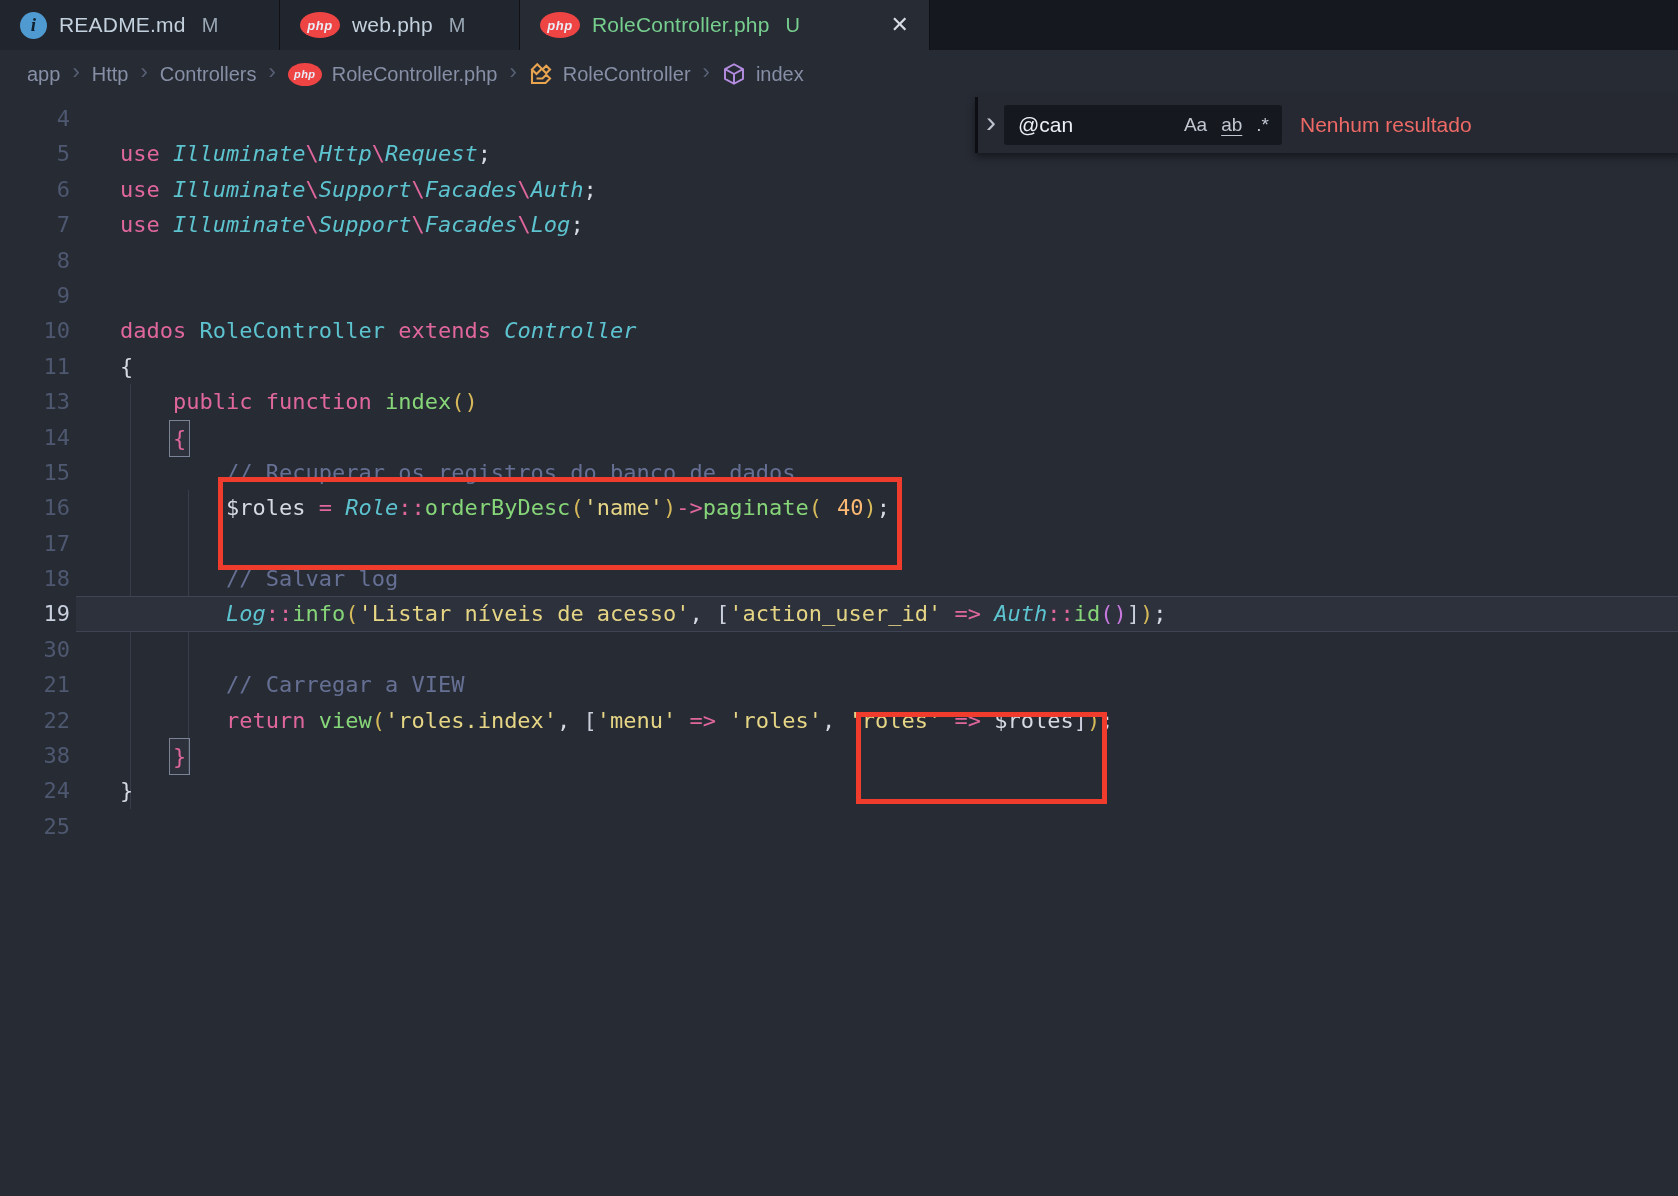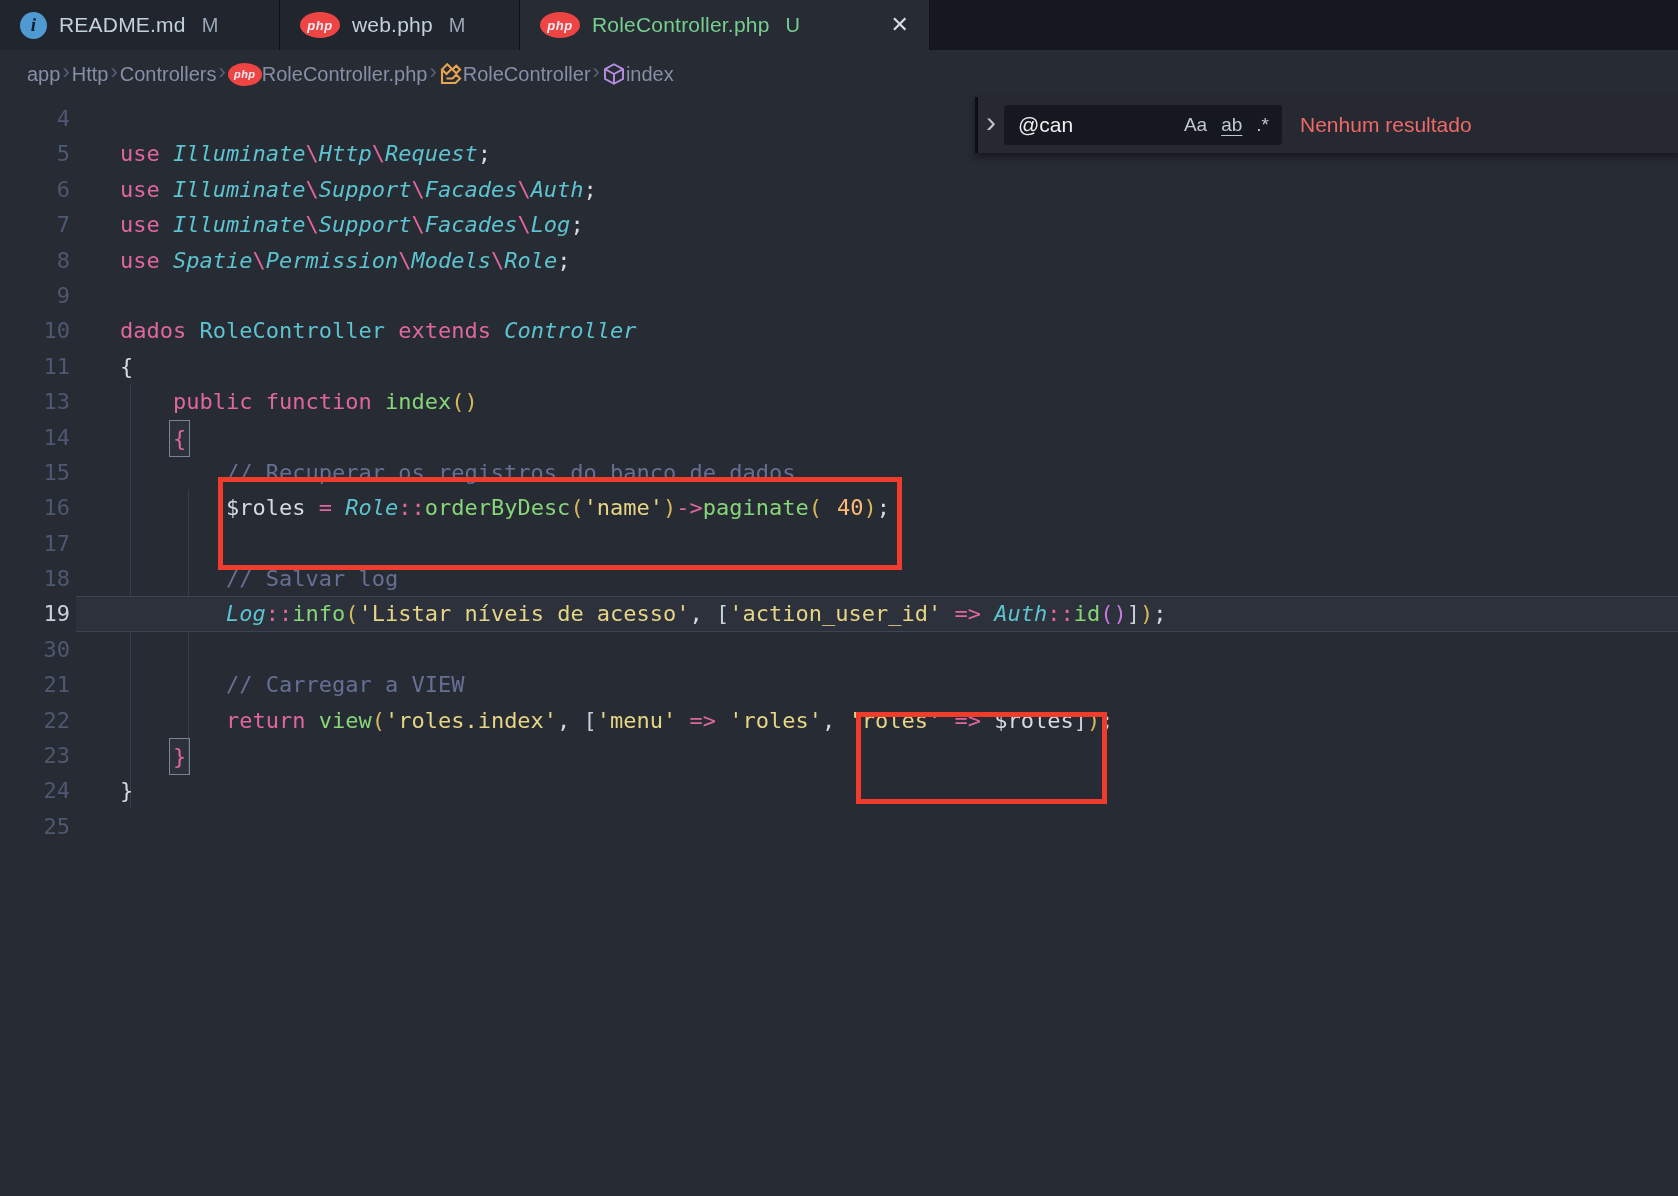--- a/index.html
+++ b/index.html
@@ -20,21 +20,21 @@
   .close{margin-left:auto;color:#d7dbe2;font-size:22px;line-height:1;padding:2px 4px;border-radius:4px;}
   .info-badge{width:27px;height:27px;border-radius:50%;background:#4f9ad0;color:#10202e;
               font-family:"Liberation Serif",serif;font-weight:bold;font-style:italic;font-size:19px;
               display:flex;align-items:center;justify-content:center;flex:0 0 auto;}
   .php-badge{width:40px;height:26px;border-radius:50%;background:#ef4444;color:#e9edf8;
              font-size:13px;font-style:italic;font-weight:bold;display:flex;align-items:center;
              justify-content:center;flex:0 0 auto;letter-spacing:.5px;}
 
   
   .breadcrumb{position:absolute;left:0;top:50px;width:100%;height:48px;display:flex;align-items:center;
-              padding-left:27px;box-sizing:border-box;background:#272b34;}
+              padding-left:27px;box-sizing:border-box;gap:10px;background:#272b34;}
   .crumb{font-size:20px;color:#868fa5;cursor:pointer;}
   .crumb-sep{font-size:22px;color:#596176;margin:0 2px;transform:translateY(-2px);}
   .php-badge.small{width:34px;height:23px;font-size:11px;}
   .sym-icon{width:24px;height:24px;flex:0 0 auto;}
 
   
   .find{position:absolute;left:975px;top:97px;width:703px;height:56px;background:#262932;z-index:30;
         border-left:3px solid #0c0e13;box-shadow:0 4px 8px rgba(0,0,0,.45);display:flex;align-items:center;}
   .find-toggle{color:#bcc2cd;font-size:30px;line-height:1;padding:0 8px 6px 8px;cursor:pointer;}
   .find-input{position:relative;width:278px;height:40px;background:#16181f;border-radius:3px;
@@ -125,35 +125,35 @@
   </div>
 
   <div class="code-area">
     <div class="guide" style="left:130px;top:286px;height:425px;"></div>
     <div class="guide" style="left:188px;top:392px;height:284px;"></div>
     <div>
         <div class="line"><span class="ln">4</span><span class="codetext"></span></div>
         <div class="line"><span class="ln">5</span><span class="codetext"><span class="t-kw">use </span><span class="t-typ">Illuminate</span><span class="t-op">\</span><span class="t-typ">Http</span><span class="t-op">\</span><span class="t-typ">Request</span><span class="t-pl">;</span></span></div>
         <div class="line"><span class="ln">6</span><span class="codetext"><span class="t-kw">use </span><span class="t-typ">Illuminate</span><span class="t-op">\</span><span class="t-typ">Support</span><span class="t-op">\</span><span class="t-typ">Facades</span><span class="t-op">\</span><span class="t-typ">Auth</span><span class="t-pl">;</span></span></div>
         <div class="line"><span class="ln">7</span><span class="codetext"><span class="t-kw">use </span><span class="t-typ">Illuminate</span><span class="t-op">\</span><span class="t-typ">Support</span><span class="t-op">\</span><span class="t-typ">Facades</span><span class="t-op">\</span><span class="t-typ">Log</span><span class="t-pl">;</span></span></div>
-        <div class="line"><span class="ln">8</span><span class="codetext"><span class="t-kw">use </span><span class="t-typ">Spatie</span><span class="t-op">\</span><span class="t-typ">Permission</span><span class="t-op">\</span><span class="t-typ">Models</span><span class="t-op">\</span><span class="t-typ">Role</span><span class="t-pl">;</span></span></div>
+        <div class="line"><span class="ln">8</span></div>
         <div class="line"><span class="ln">9</span><span class="codetext"></span></div>
         <div class="line"><span class="ln">10</span><span class="codetext"><span class="t-kw">dados </span><span class="t-typd">RoleController </span><span class="t-kw">extends </span><span class="t-typ">Controller</span></span></div>
         <div class="line"><span class="ln">11</span><span class="codetext"><span class="t-pl">{</span></span></div>
         <div class="line"><span class="ln">13</span><span class="codetext"><span class="t-pl">    </span><span class="t-kw">public function </span><span class="t-fn">index</span><span class="t-br">()</span></span></div>
         <div class="line"><span class="ln">14</span><span class="codetext"><span class="t-pl">    </span><span class="t-mbox">{</span></span></div>
         <div class="line"><span class="ln">15</span><span class="codetext"><span class="t-pl">        </span><span class="t-cm">// Recuperar os registros do banco de dados</span></span></div>
         <div class="line"><span class="ln">16</span><span class="codetext"><span class="t-pl">        $roles </span><span class="t-op">= </span><span class="t-typ">Role</span><span class="t-op">::</span><span class="t-fn">orderByDesc</span><span class="t-br">(</span><span class="t-str">'name'</span><span class="t-br">)</span><span class="t-op">-&gt;</span><span class="t-fn">paginate</span><span class="t-br">(</span><span class="t-num">40</span><span class="t-br">)</span><span class="t-pl">;</span></span></div>
         <div class="line"><span class="ln">17</span><span class="codetext"></span></div>
         <div class="line"><span class="ln">18</span><span class="codetext"><span class="t-pl">        </span><span class="t-cm">// Salvar log</span></span></div>
         <div class="line cur"><span class="ln">19</span><span class="codetext"><span class="t-pl">        </span><span class="t-typ">Log</span><span class="t-op">::</span><span class="t-fn">info</span><span class="t-br">(</span><span class="t-str">'Listar níveis de acesso'</span><span class="t-pl">, </span><span class="t-sq">[</span><span class="t-str">'action_user_id'</span><span class="t-op"> =&gt; </span><span class="t-typ">Auth</span><span class="t-op">::</span><span class="t-fn">id</span><span class="t-pbr">()</span><span class="t-sq">]</span><span class="t-br">)</span><span class="t-pl">;</span></span></div>
         <div class="line"><span class="ln">30</span><span class="codetext"></span></div>
         <div class="line"><span class="ln">21</span><span class="codetext"><span class="t-pl">        </span><span class="t-cm">// Carregar a VIEW</span></span></div>
         <div class="line"><span class="ln">22</span><span class="codetext"><span class="t-pl">        </span><span class="t-kw">return </span><span class="t-fn">view</span><span class="t-br">(</span><span class="t-str">'roles.index'</span><span class="t-pl">, </span><span class="t-sq">[</span><span class="t-str">'menu'</span><span class="t-op"> =&gt; </span><span class="t-str">'roles'</span><span class="t-pl">, </span><span class="t-str">'roles'</span><span class="t-op"> =&gt; </span><span class="t-pl">$roles</span><span class="t-sq">]</span><span class="t-br">)</span><span class="t-pl">;</span></span></div>
-        <div class="line"><span class="ln">23</span><span class="codetext"><span class="t-pl">    </span><span class="t-mbox">}</span></span></div>
+        <div class="line"><span class="ln">38</span><span class="codetext"><span class="t-pl">    </span><span class="t-mbox">}</span></span></div>
         <div class="line"><span class="ln">24</span><span class="codetext"><span class="t-pl">}</span></span></div>
         <div class="line"><span class="ln">25</span><span class="codetext"></span></div>
       </div>
     <div class="ann" style="left: 218px; top: 379px; width: 684px; height: 93px; border-color: rgb(239, 60, 45);"></div>
     <div class="ann" style="left: 856px; top: 614px; width: 251px; height: 92px; border-color: rgb(239, 60, 45);"></div>
   </div>
 
 </div>
 
 </body></html>

